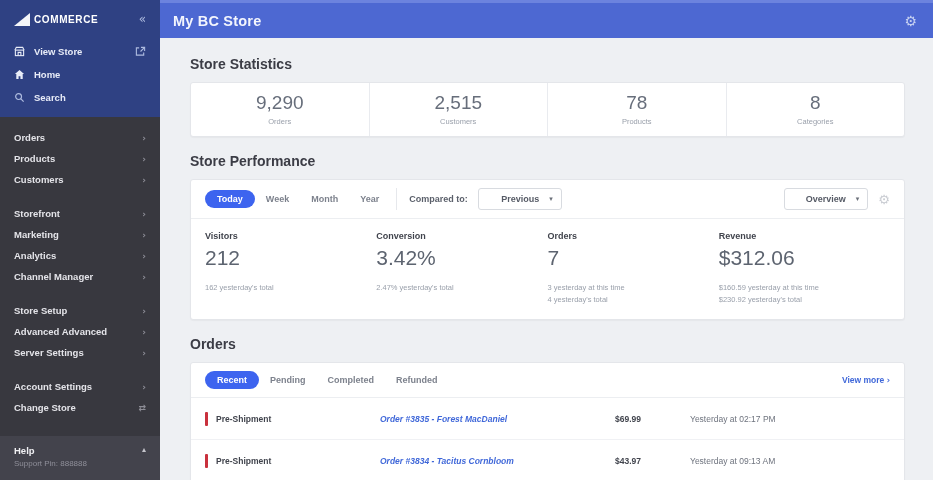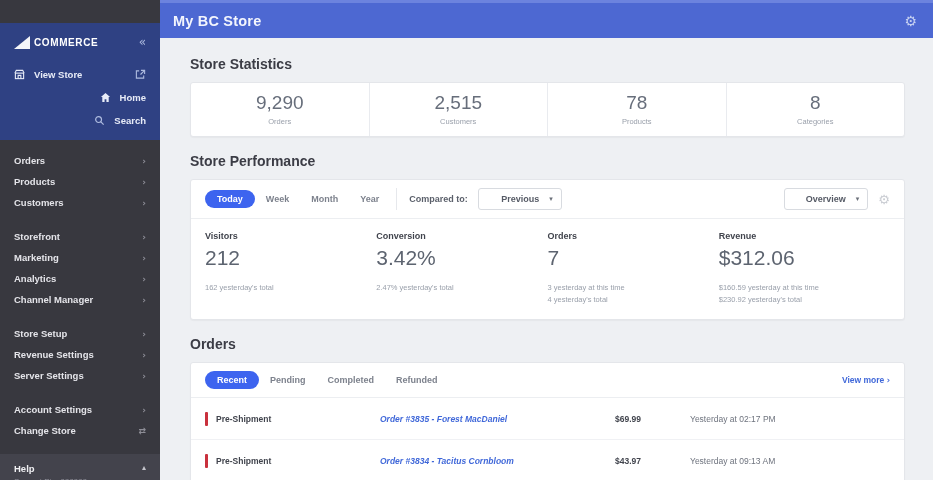--- a/index.html
+++ b/index.html
@@ -2,27 +2,27 @@
 <html><head>
 <meta charset="utf-8">
 <style>
   * { margin:0; padding:0; box-sizing:border-box; }
   html,body { width:933px; height:480px; overflow:hidden; }
   body { font-family:"Liberation Sans","DejaVu Sans",sans-serif; background:#eef0f3; position:relative; }
   .glyph { font-family:"DejaVu Sans",sans-serif; }
 
   
   .sidebar { position:absolute; left:0; top:0; width:160px; height:480px; background:#38383f; display:flex; flex-direction:column; }
-  .sb-top { background:#2f4183; padding-bottom:8px;margin-top:23px; }
+  .sb-top { background:#2f4183; padding-bottom:8px; }
   .sb-logo-row { display:flex; align-items:center; justify-content:space-between; padding:12px 14px 14px 14px; }
   .sb-logo { display:flex; align-items:center; gap:4px; color:#fff; font-weight:bold; font-size:10px; letter-spacing:0.6px; }
   .sail { width:0; height:0; border-left:16px solid transparent; border-bottom:13px solid #ffffff; opacity:.95; }
   .sb-collapse { color:#aebbdf; font-size:12px; cursor:pointer; }
   .sb-quick { list-style:none; }
-  .sb-quick li { display:flex; align-items:center; gap:9px; padding:6px 14px; color:#e8ecf8; font-size:9.5px; font-weight:bold;justify-content:flex-end; }
+  .sb-quick li { display:flex; align-items:center; gap:9px; padding:6px 14px; color:#e8ecf8; font-size:9.5px; font-weight:bold; }
   .sb-quick li .ext { margin-left:auto; }
   .sb-ico { width:11px; height:11px; display:inline-flex; align-items:center; justify-content:center; flex:0 0 11px; }
   .sb-ico svg { width:11px; height:11px; display:block; }
   .sb-nav { flex:1 1 auto; padding-top:10px; }
   .nav-group { list-style:none; margin-bottom:13px; }
   .nav-group li { display:flex; align-items:center; justify-content:space-between; padding:5px 14px; color:#e4e4e9; font-size:9.5px; font-weight:bold; cursor:pointer; }
   .nav-group li .chev { color:#8d8d96; font-size:9px; }
   .sb-help { background:#43434c; padding:9px 14px 12px 14px; display:flex; justify-content:space-between; align-items:flex-start; }
   .sb-help .h-label { color:#f0f0f3; font-size:9.5px; font-weight:bold; }
   .sb-help .h-pin { color:#8f8f99; font-size:8px; margin-top:3px; }
@@ -158,21 +158,21 @@
           <span>Channel Manager</span>
           <span class="chev glyph">›</span>
         </li>
     </ul>
     <ul class="nav-group">
       <li>
           <span>Store Setup</span>
           <span class="chev glyph">›</span>
         </li>
       <li>
-          <span>Revenue Settings</span>
+          <span>Advanced Advanced</span>
           <span class="chev glyph">›</span>
         </li>
       <li>
           <span>Server Settings</span>
           <span class="chev glyph">›</span>
         </li>
     </ul>
     <ul class="nav-group">
       <li>
           <span>Account Settings</span>

